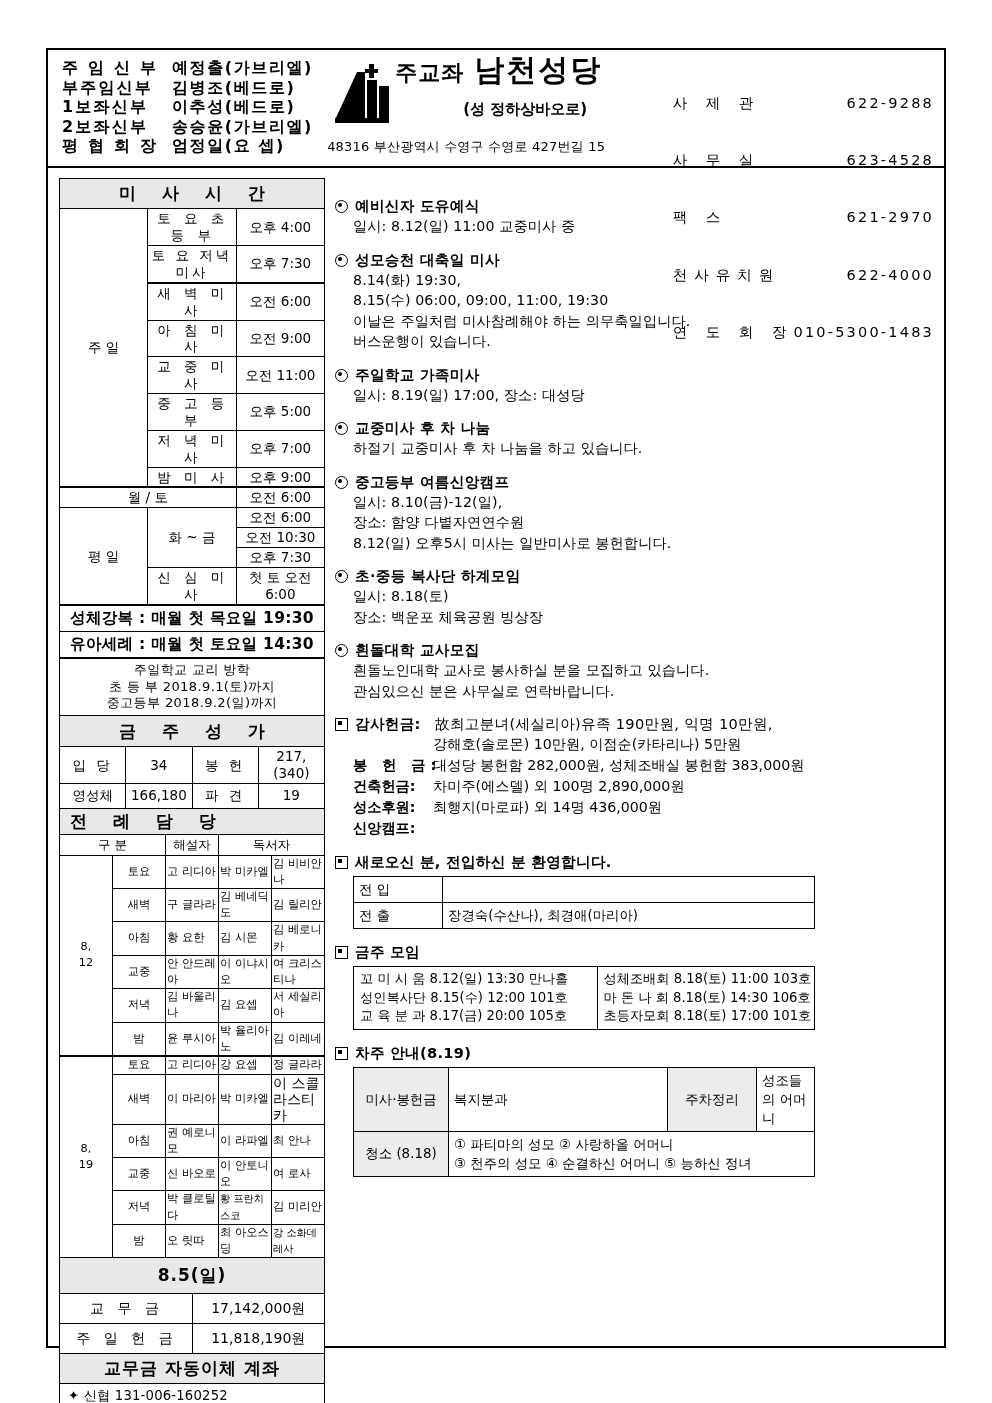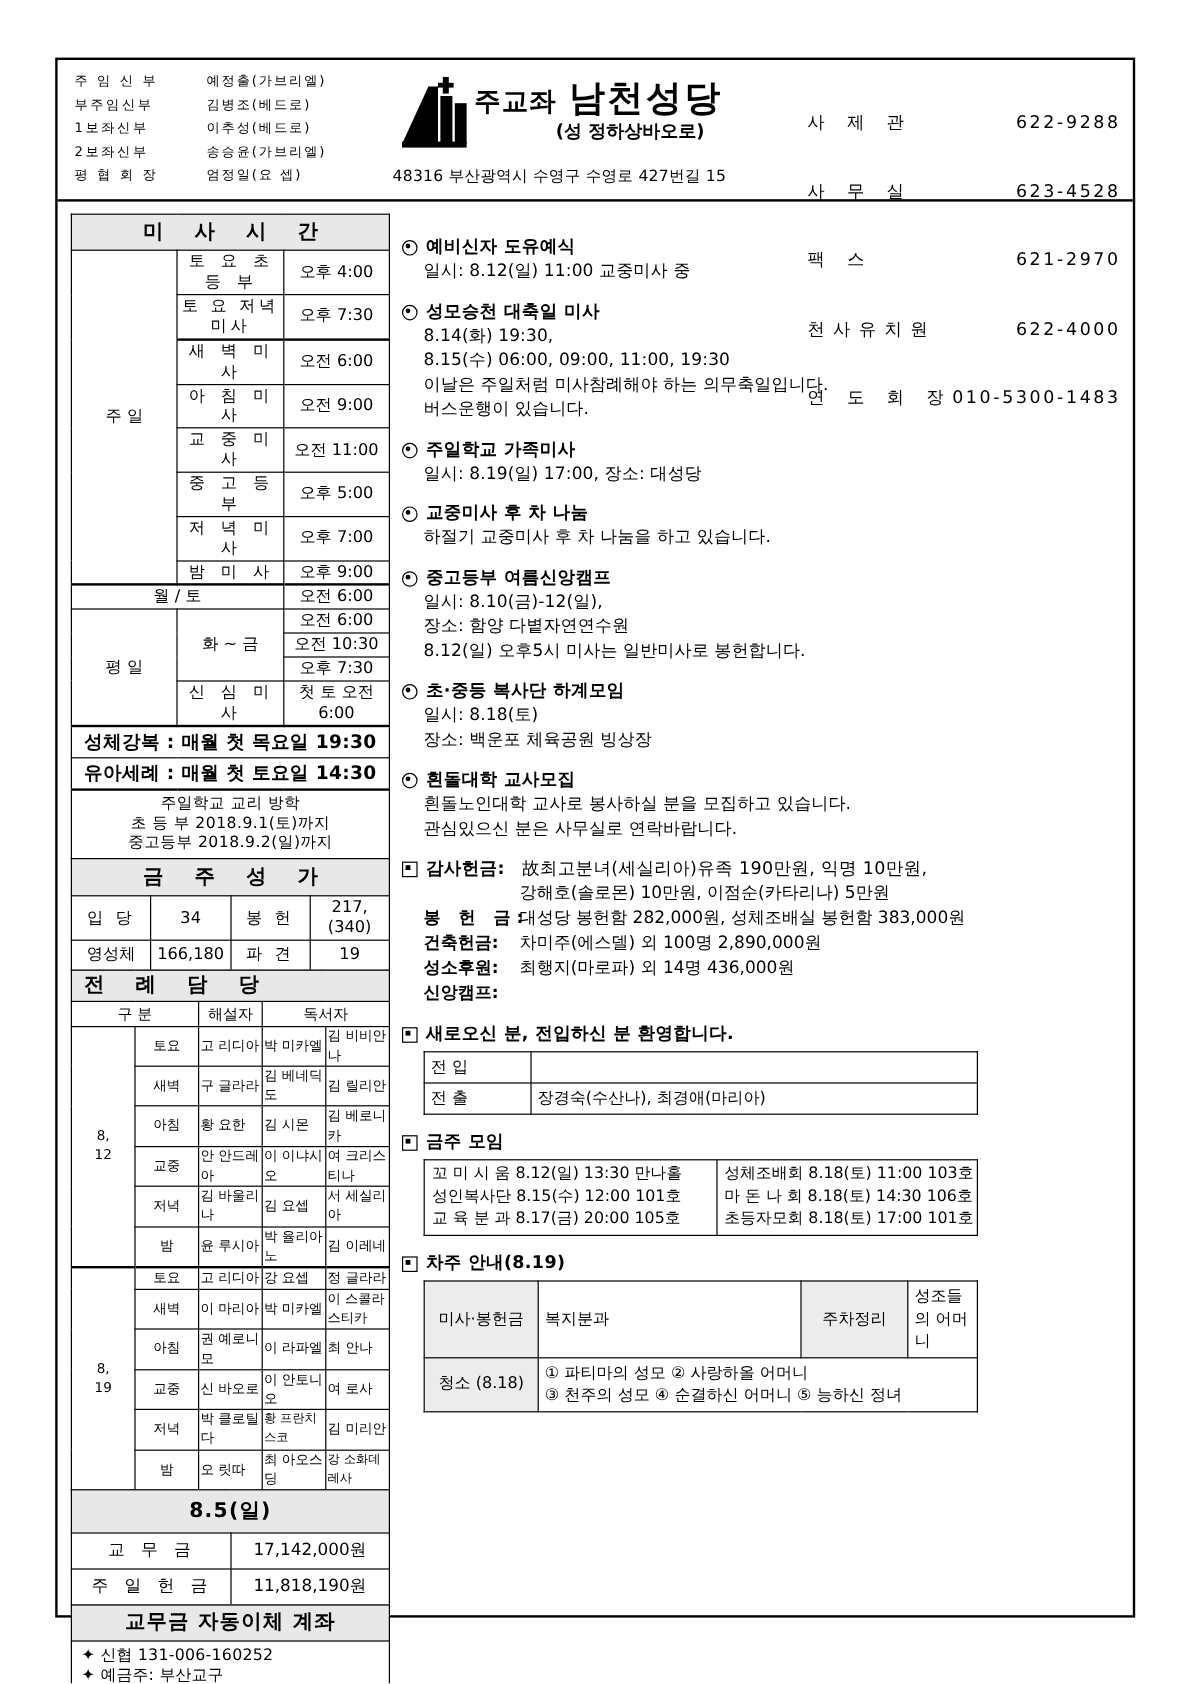--- a/index.html
+++ b/index.html
@@ -39,24 +39,25 @@
     border-bottom: 2px solid #000;
     display: flex;
     align-items: stretch;
   }
   .hdr-left {
     width: 278px;
     padding: 8px 0 0 14px;
     box-sizing: border-box;
   }
   .hdr-left .row {
-    font-size: 11px;
+    font-size: 16px;
     line-height: 19.5px;
     white-space: nowrap;
     letter-spacing: 0px;
+    font-weight: bold;
   }
   .hdr-left .row .lbl {
     display: inline-block;
     width: 110px;
     letter-spacing: 2.2px;
   }
   .hdr-left .row .nm { letter-spacing: 1.6px; }
 
   .hdr-mid {
     width: 352px;
@@ -66,21 +67,21 @@
   .logo-mark {
     position: absolute;
     left: 14px;
     top: 14px;
     width: 54px;
     height: 62px;
   }
   .church-line1 {
     position: absolute;
     left: 74px;
-    top: 12px;
+    top: 0;
     font-size: 22px;
     font-weight: bold;
     letter-spacing: 1px;
     white-space: nowrap;
   }
   .church-line1 .big {
     font-size: 30px;
     letter-spacing: 2px;
     margin-left: 10px;
   }
@@ -515,21 +516,21 @@
         <td class="c thickline" rowspan="6"><span>8,</span><br><span>19</span></td>
         <td class="c thickline">토요</td>
         <td class="thickline">고 리디아</td>
         <td class="thickline">강 요셉</td>
         <td class="thickline">정 글라라</td>
       </tr>
       <tr>
             <td class="c">새벽</td>
             <td>이 마리아</td>
             <td>박 미카엘</td>
-            <td style="font-size:11px">이 스콜라스티카</td>
+            <td style="font-size:14px">이 스콜라스티카</td>
           </tr>
       <tr>
             <td class="c">아침</td>
             <td>권 예로니모</td>
             <td>이 라파엘</td>
             <td>최 안나</td>
           </tr>
       <tr>
             <td class="c">교중</td>
             <td>신 바오로</td>

